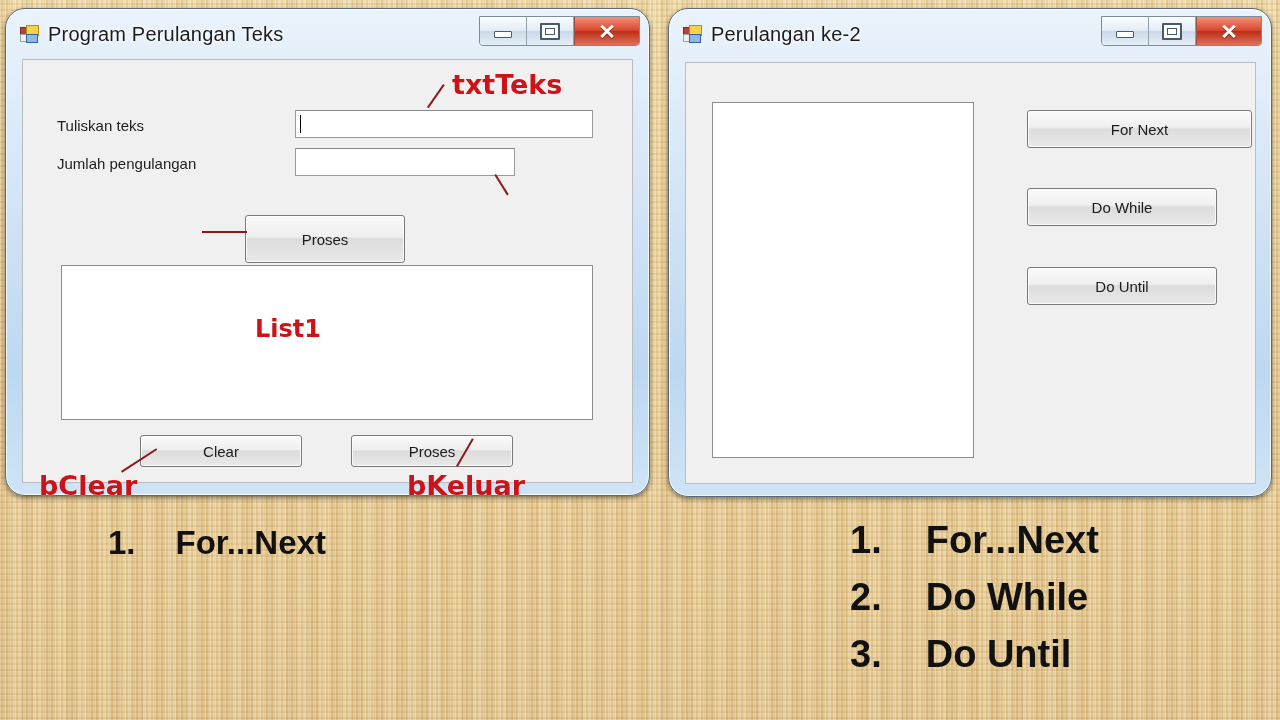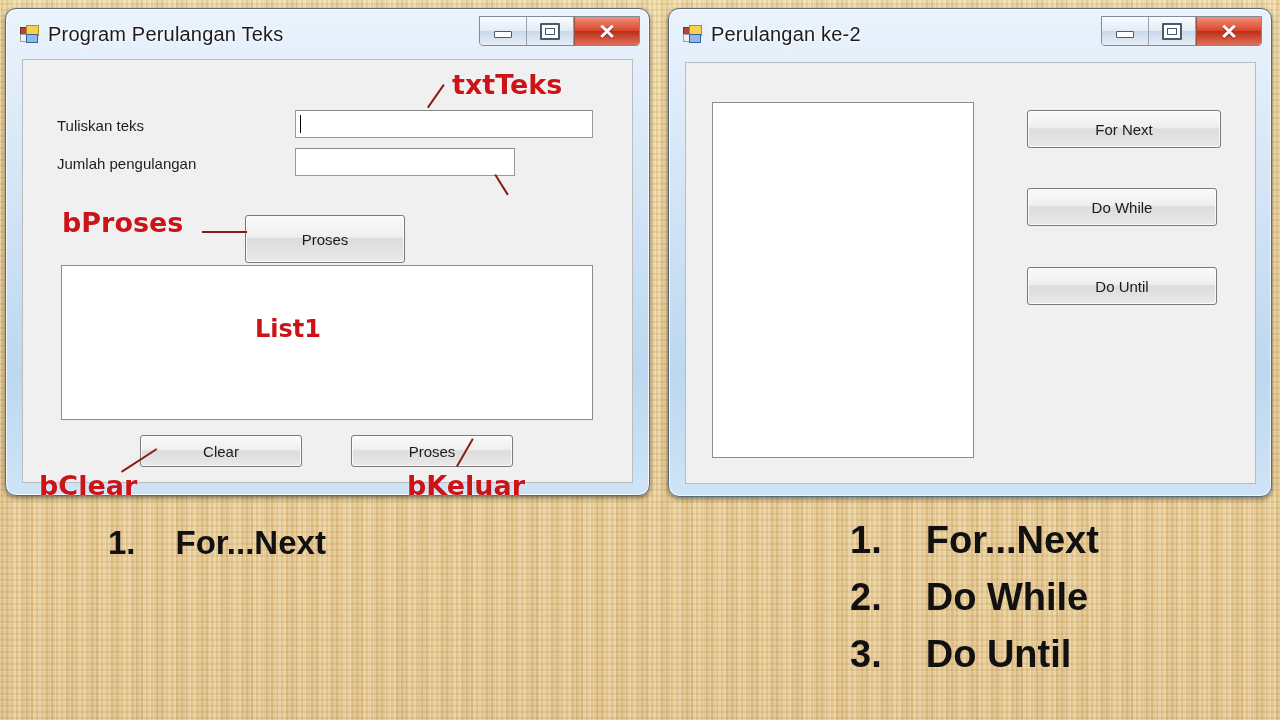--- a/index.html
+++ b/index.html
@@ -11,21 +11,21 @@
     background-image:
       repeating-linear-gradient(90deg, rgba(255,255,255,0.18) 0 1px, rgba(160,120,60,0.10) 1px 3px, rgba(255,255,255,0.10) 3px 5px),
       repeating-linear-gradient(0deg, rgba(255,255,255,0.16) 0 1px, rgba(150,110,55,0.10) 1px 3px, rgba(255,255,255,0.08) 3px 6px),
       repeating-linear-gradient(90deg, rgba(190,150,85,0.12) 0 11px, rgba(255,245,215,0.12) 11px 22px),
       linear-gradient(180deg,#eed79f 0%,#e9cd92 40%,#e2c185 100%);
   }
 
   
   .win{
     position:absolute;
-    border-radius:11px;
+    border-radius:20px;
     background:linear-gradient(180deg,#eaf3fc 0%,#cfe2f5 45%,#bcd8f0 75%,#cfe4f6 100%);
     border:1px solid #5b6a78;
     box-shadow:0 2px 5px rgba(0,0,0,.45), inset 0 0 0 1px rgba(255,255,255,.75);
     box-sizing:border-box;
     padding:3px;
   }
   .titlebar{
     position:relative;
     height:44px;
     display:flex;align-items:center;
@@ -166,21 +166,20 @@
     </div>
 
     <div class="anno" style="left:232px;top:255px;font-size:24px;">List1</div>
   </div>
 
   <div class="anno" style="left:446px;top:60px;font-size:27px;">txtTeks</div>
   <div class="leader" style="left:421px;top:98px;width:28px;transform:rotate(-55deg);"></div>
 
   <div class="leader" style="left:490px;top:165px;width:24px;transform:rotate(58deg);"></div>
 
-  <div class="anno" style="left:56px;top:198px;font-size:27px;">bProses</div>
   <div class="leader" style="left:196px;top:222px;width:45px;height:2px;"></div>
 
   <div class="anno" style="left:33px;top:461px;font-size:27px;">bClear</div>
   <div class="leader" style="left:115px;top:462px;width:42px;transform:rotate(-33deg);"></div>
 
   <div class="anno" style="left:401px;top:461px;font-size:27px;">bKeluar</div>
   <div class="leader" style="left:450px;top:457px;width:32px;transform:rotate(-60deg);"></div>
 </div>
 
 <div class="win" style="left:668px;top:8px;width:604px;height:489px;">
@@ -204,21 +203,21 @@
       <div class="ctrl close">
         <span class="glyph-close">✕</span>
       </div>
     </div>
   </div>
 
   <div class="client" style="position:absolute;left:16px;top:53px;width:571px;height:422px;">
 
     <div class="listbox" style="left:26px;top:39px;width:262px;height:356px;"></div>
 
-    <div class="btn" style="left:341px;top:47px;width:194px;height:38px;">
+    <div class="btn" style="left:341px;top:47px;width:225px;height:38px;">
       <span>For Next</span>
     </div>
     <div class="btn" style="left:341px;top:125px;width:190px;height:38px;">
       <span>Do While</span>
     </div>
     <div class="btn" style="left:341px;top:204px;width:190px;height:38px;">
       <span>Do Until</span>
     </div>
   </div>
 </div>

